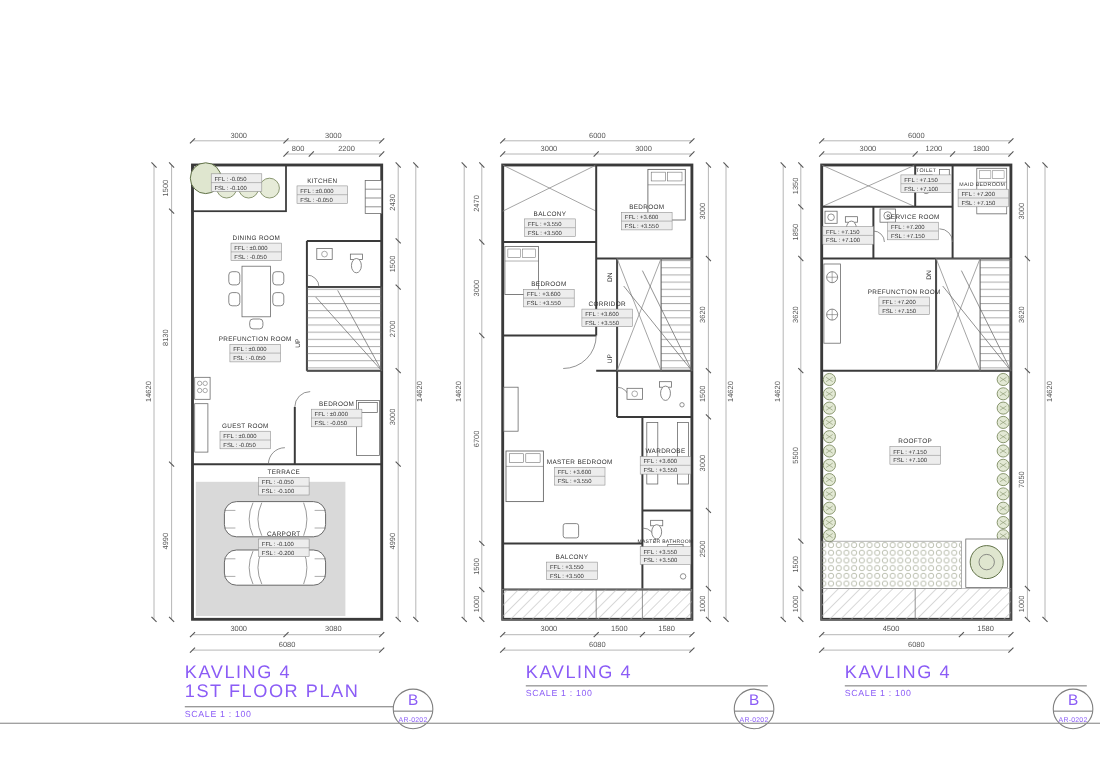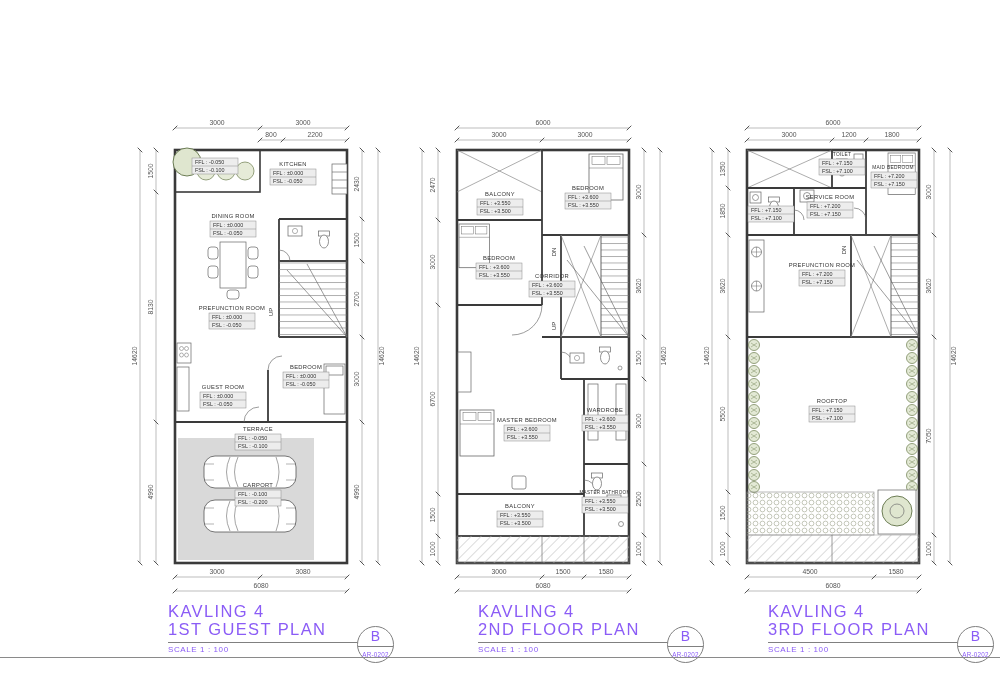--- a/index.html
+++ b/index.html
@@ -509,41 +509,39 @@
     <polyline class="dm" points="65,477 192,477 237,477" marker-start="url(#tk)" marker-mid="url(#tk)" marker-end="url(#tk)"></polyline>
     <text class="dt" x="128" y="474">4500</text>
     <text class="dt" x="214" y="474">1580</text>
     <polyline class="dm" points="65,491 237,491" marker-start="url(#tk)" marker-end="url(#tk)"></polyline>
     <text class="dt" x="151" y="488">6080</text>
   </g>
 </svg>
 
 <div class="tb" style="left:168px">
   <div class="t1">KAVLING 4</div>
-  <div class="t2">1ST GUEST PLAN</div>
+  <div class="t2">1ST FLOOR PLAN</div>
   <div class="rule"></div>
   <div class="t3">SCALE 1 : 100</div>
   <div class="cir">
     <div class="cv">B</div>
     <div class="cn">AR-0202</div>
   </div>
 </div>
 <div class="tb" style="left:478px">
   <div class="t1">KAVLING 4</div>
-  <div class="t2">2ND FLOOR PLAN</div>
   <div class="rule"></div>
   <div class="t3">SCALE 1 : 100</div>
   <div class="cir">
     <div class="cv">B</div>
     <div class="cn">AR-0202</div>
   </div>
 </div>
 <div class="tb" style="left:768px">
   <div class="t1">KAVLING 4</div>
-  <div class="t2">3RD FLOOR PLAN</div>
   <div class="rule"></div>
   <div class="t3">SCALE 1 : 100</div>
   <div class="cir">
     <div class="cv">B</div>
     <div class="cn">AR-0202</div>
   </div>
 </div>
 
 <div class="sheetline"></div>
 

